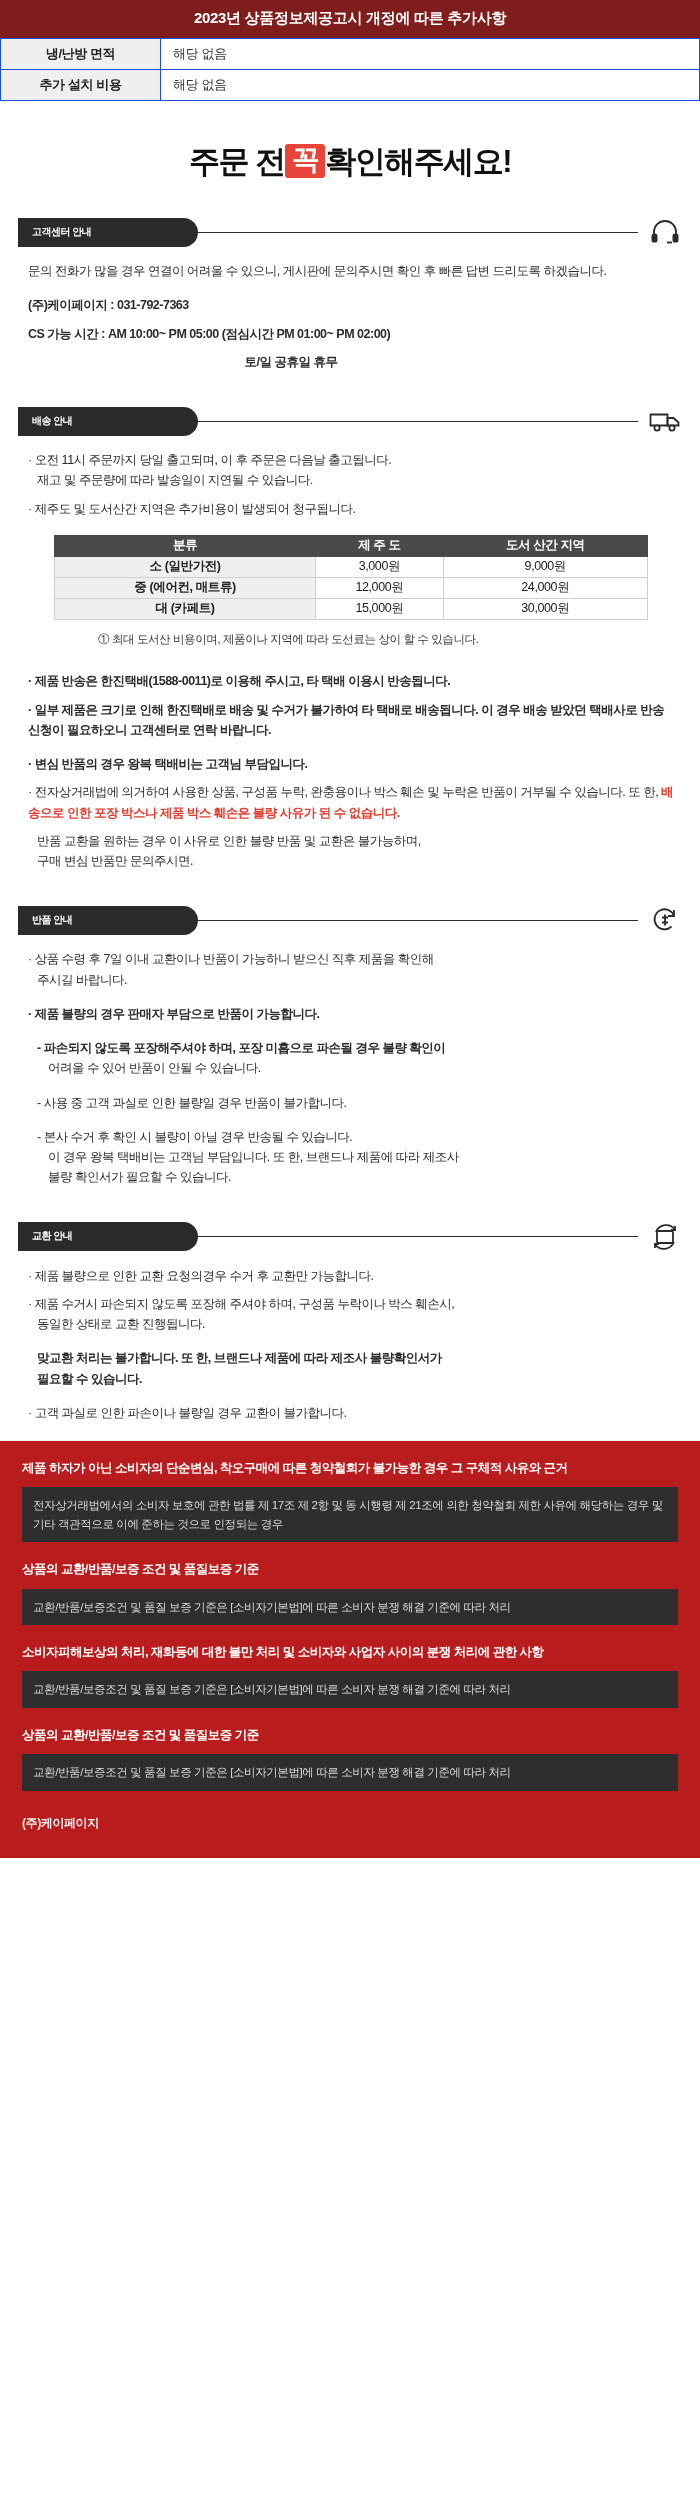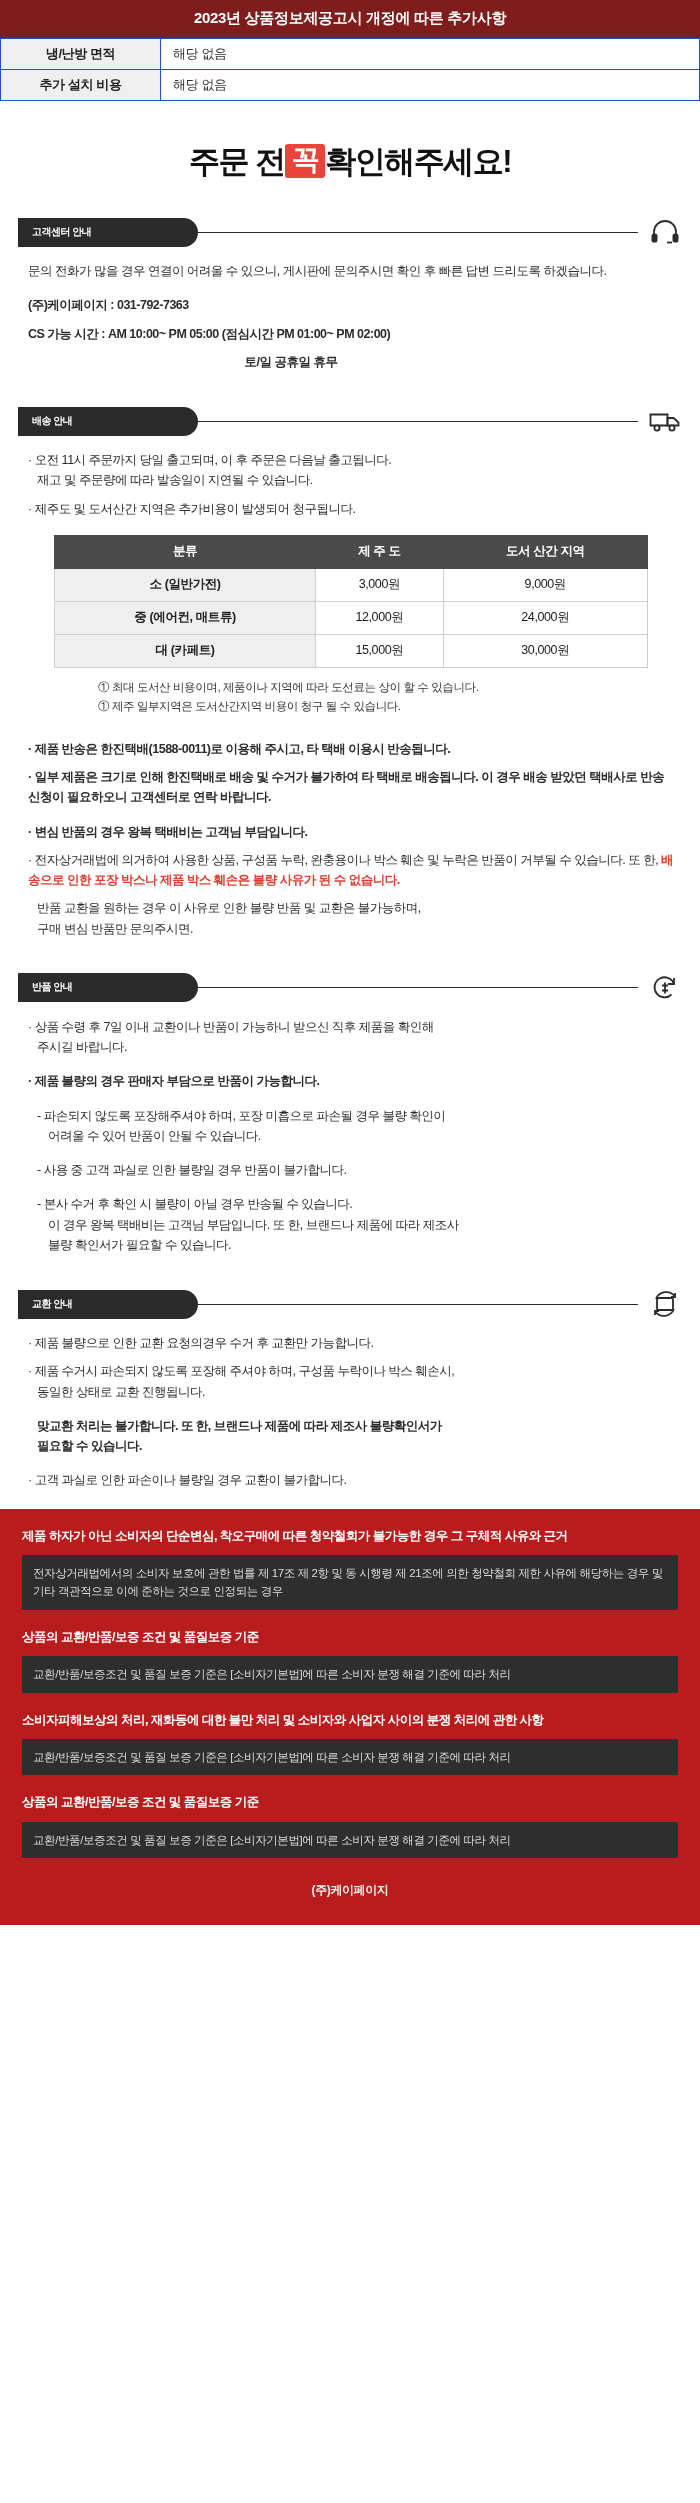--- a/index.html
+++ b/index.html
@@ -112,21 +112,21 @@
   p.t .ind { display:block; padding-left:9px; }
   .red { color:#e23b30; font-weight:bold; }
   .bold { font-weight:bold; }
   .dot::before { content:"· "; }
 
   
   .fee-wrap { padding:2px 26px 0 26px; }
   table.fee { width:100%; border-collapse:collapse; }
   table.fee th, table.fee td {
     border:1px solid #cfcfcf;
-    height:33px;
+    height:21px;
     font-size:12.5px;
     text-align:center;
     letter-spacing:-0.4px;
   }
   table.fee thead th {
     background:#4a4a4a;
     color:#fff;
     font-weight:bold;
     border-color:#4a4a4a;
   }
@@ -161,21 +161,20 @@
     background:#2e2e2e;
     color:#dcdcdc;
     font-size:11.5px;
     line-height:1.6;
     letter-spacing:-0.4px;
     padding:9px 11px;
     margin-bottom:18px;
   }
   .legal .last { margin-bottom:24px; }
   .legal .sign {
-    text-align:center;
     font-size:12px;
     font-weight:bold;
     letter-spacing:-0.4px;
     color:#f0f0f0;
   }
   .gap { height:6px; }
 </style>
 </head>
 <body>
 
@@ -268,21 +267,20 @@
             </tr>
             <tr>
               <td class="c0">대 (카페트)</td>
               <td>15,000원</td>
               <td>30,000원</td>
             </tr>
           </tbody>
         </table>
         <div class="fee-notes">
           <div>① 최대 도서산 비용이며, 제품이나 지역에 따라 도선료는 상이 할 수 있습니다.</div>
-          <div>① 제주 일부지역은 도서산간지역 비용이 청구 될 수 있습니다.</div>
         </div>
       </div>
 
       <div class="gap"></div>
       <p class="t tight red" style="margin-top:16px;">
         <span class="dot">제품 반송은 한진택배(1588-0011)로 이용해 주시고, 타 택배 이용시 반송됩니다.</span>
       </p>
       <p class="t red">
         <span class="dot">일부 제품은 크기로 인해 한진택배로 배송 및 수거가 불가하여 타 택배로 배송됩니다. 이 경우 배송 받았던 택배사로 반송 신청이 필요하오니 고객센터로 연락 바랍니다.</span>
       </p>
@@ -313,21 +311,21 @@
     </div>
     <div class="body">
       <p class="t">
         <span class="dot">상품 수령  후 7일 이내 교환이나 반품이 가능하니 받으신 직후 제품을 확인해</span>
         <span class="ind">주시길 바랍니다.</span>
       </p>
       <p class="t red">
         <span class="dot">제품 불량의 경우 판매자 부담으로 반품이 가능합니다.</span>
       </p>
       <p class="t">
-        <span style="padding-left:9px;display:block;">- 파손되지 않도록 포장해주셔야 하며, 포장 미흡으로 파손될 경우 불량 확인이</span>
+        <span style="padding-left:9px;display:block;font-weight:bold;">- 파손되지 않도록 포장해주셔야 하며, 포장 미흡으로 파손될 경우 불량 확인이</span>
         <span style="padding-left:20px;display:block;">어려울 수 있어 반품이 안될 수 있습니다.</span>
       </p>
       <p class="t">
         <span style="padding-left:9px;display:block;">- 사용 중 고객 과실로 인한 불량일 경우 반품이 불가합니다.</span>
       </p>
       <p class="t">
         <span style="padding-left:9px;display:block;">- 본사 수거 후 확인 시 불량이 아닐 경우 반송될 수 있습니다.</span>
         <span style="padding-left:20px;display:block;">이 경우 왕복 택배비는 고객님 부담입니다. 또 한, 브랜드나 제품에 따라 제조사</span>
         <span style="padding-left:20px;display:block;">불량 확인서가 필요할 수 있습니다.</span>
       </p>

